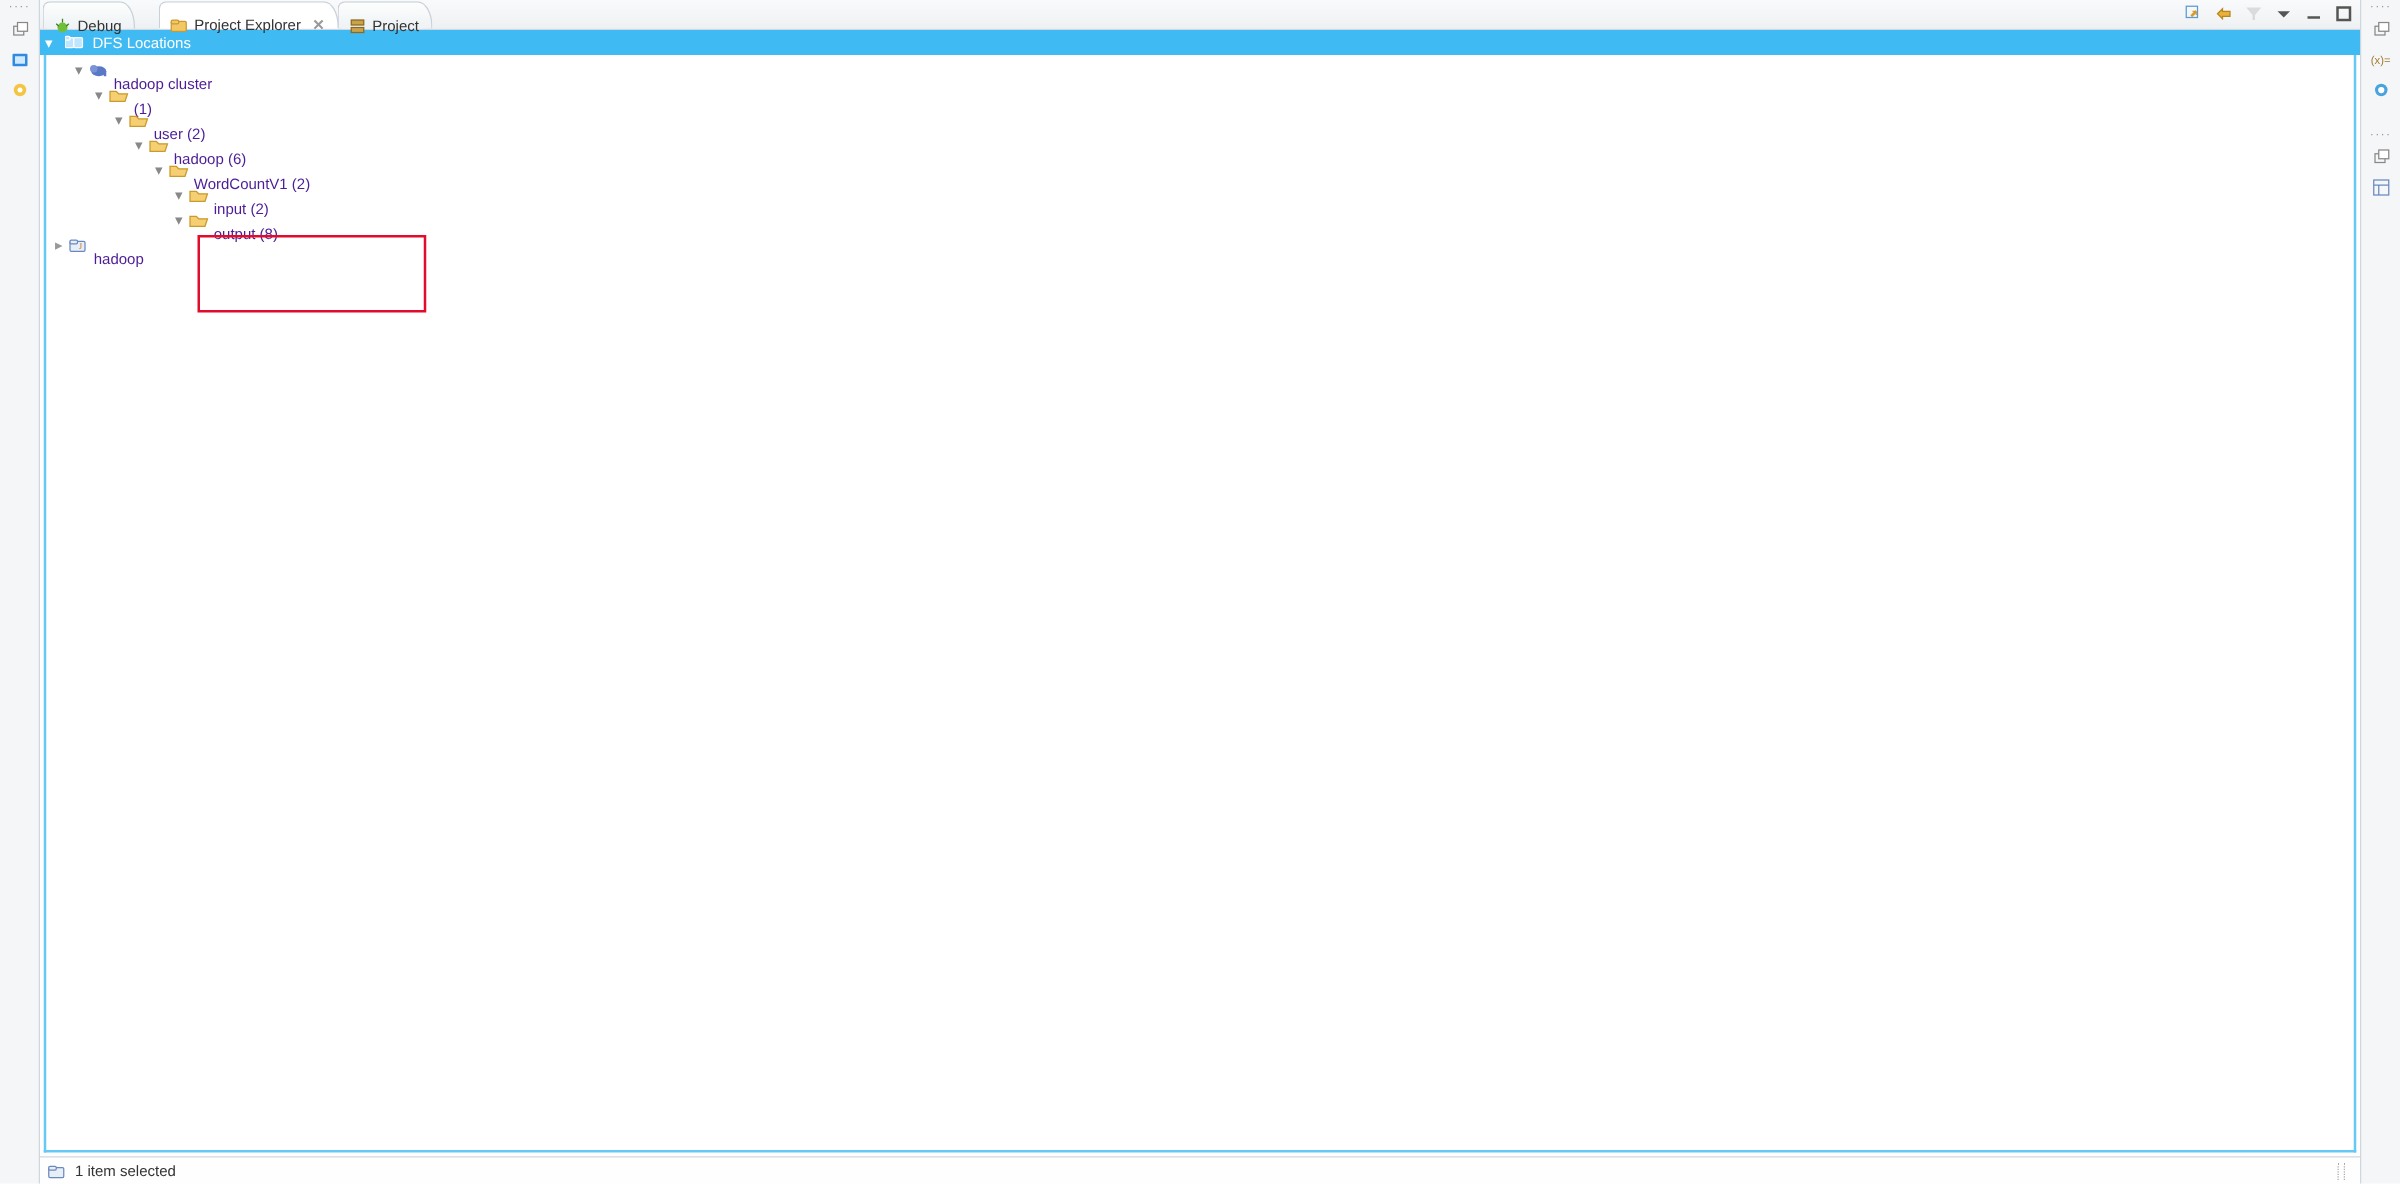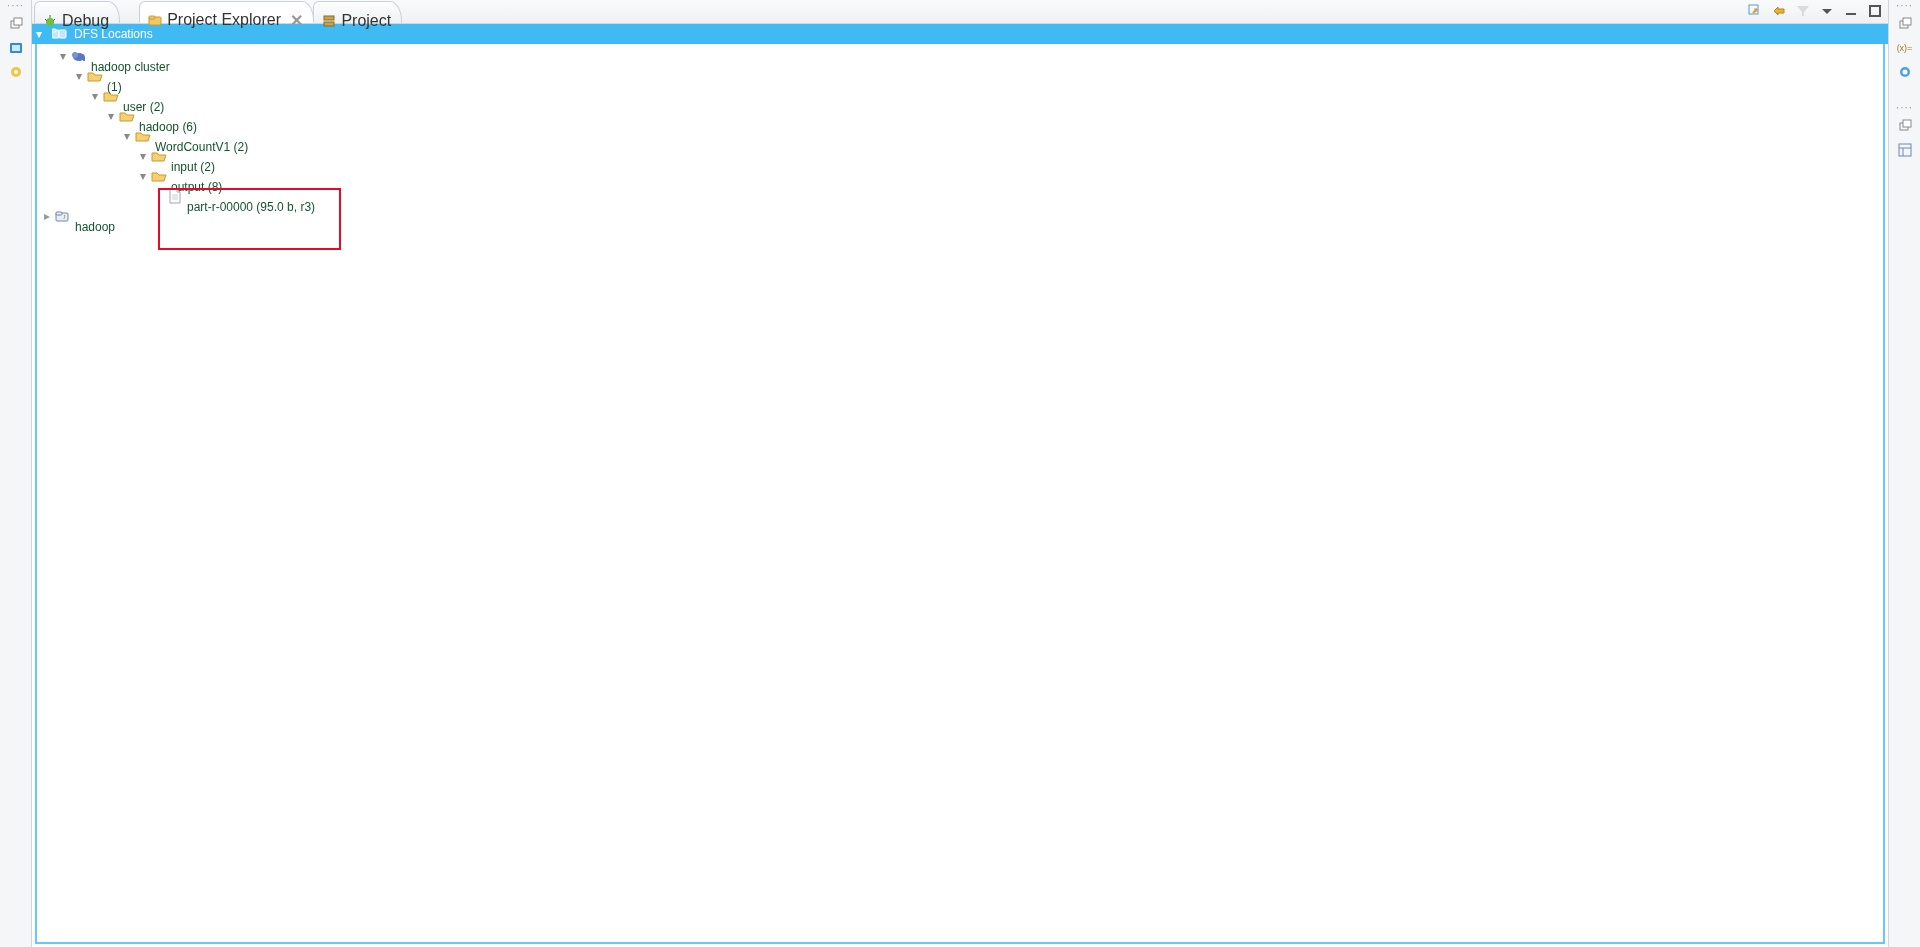--- a/index.html
+++ b/index.html
@@ -27,21 +27,21 @@
     height: 24px; display: flex; align-items: flex-end;
     border-bottom: 1px solid #d0d7de;
     background: linear-gradient(#f9fafb, #eef1f3);
     padding-left: 2px; position: relative;
   }
   .tab {
     height: 22px; display: flex; align-items: center; padding: 16px 10px 0 8px;
     border: 1px solid #c8d0d8; border-bottom: none;
     margin-right: -1px; border-radius: 6px 12px 0 0 / 6px 20px 0 0;
     background: linear-gradient(#fdfefe, #eef2f4);
-    font-size: 16px; color: #333; cursor: default; gap: 5px;
+    font-size: 12px; color: #333; cursor: default; gap: 5px;
   }
   .tab.active { background: #fff; border-bottom: 1px solid #fff; position: relative; z-index: 2; margin-left: 20px; }
   .tab .tab-ico { width: 14px; height: 14px; display:inline-flex; align-items:center; justify-content:center; }
   .tab .close { color:#999; font-weight:bold; margin-left:4px; }
   .tabstrip-right { position:absolute; right:4px; top:2px; display:flex; align-items:center; gap:6px; }
   .tool-btn { width:18px; height:18px; display:flex; align-items:center; justify-content:center; }
 
   
   .view-header {
     height: 20px; background: #3fbaf3; color: #fff; display:flex; align-items:center;
@@ -56,21 +56,21 @@
     background:#fff; overflow:auto; position:relative; padding-top:2px;
   }
 
   
   .tree { list-style:none; margin:0; padding:0; }
   .tree li { white-space:nowrap; }
   .row { display:flex; align-items:center; height:20px; padding-left:4px; }
   .twisty-t { width:12px; display:inline-flex; justify-content:center; color:#888; cursor:default; }
   .twisty-t.empty { visibility:hidden; }
   .node-ico { width:16px; height:16px; display:inline-flex; align-items:center; justify-content:center; margin:0 4px 0 2px; }
-  .node-label { color:#14532d;margin-top:22px; }
+  .node-label { color:#4c1d95;margin-top:22px; }
 
   
   .ind { display:inline-block; }
 
   
   .hl-box { position:absolute; border:2px solid #e30b2c; pointer-events:none; }
 
   
   .statusbar {
     height: 22px; border-top: 1px solid #d0d7de;
@@ -287,56 +287,51 @@
               <span class="node-ico">
                 <svg width="16" height="14">
                     <path d="M1 4 L6 4 L8 6 L15 6 L13 12 L1 12 Z" fill="#f5cf72" stroke="#c99a2e"></path>
                   </svg>
               </span>
               <span class="node-label">output (8)</span>
             </div>
           </li>
 
 
-          <li>
-            <div class="row">
-              <span class="ind" style="width:112px"></span>
-              <span class="twisty-t empty">▾</span>
-              <span class="node-ico">
-                <svg width="14" height="16">
-                    <path d="M2 1 L9 1 L12 4 L12 15 L2 15 Z" fill="#fff" stroke="#9aa6b2"></path>
-                    <path d="M9 1 L9 4 L12 4" fill="none" stroke="#9aa6b2"></path>
-                    <line x1="4" y1="7" x2="10" y2="7" stroke="#c8d0d8"></line>
-                    <line x1="4" y1="9" x2="10" y2="9" stroke="#c8d0d8"></line>
-                    <line x1="4" y1="11" x2="10" y2="11" stroke="#c8d0d8"></line>
-                  </svg>
-              </span>
-              <span class="node-label">part-r-00000 (95.0 b, r3)</span>
-            </div>
-          </li>
 
           <li>
             <div class="row">
               <span class="ind" style="width:0px"></span>
               <span class="twisty-t" style="color:#999">▸</span>
               <span class="node-ico">
                 <svg width="16" height="14">
                     <rect x="1" y="4" width="12" height="8" rx="1" fill="#e8eef6" stroke="#6a88c0"></rect>
                     <rect x="1" y="3" width="6" height="3" rx="1" fill="#e8eef6" stroke="#6a88c0"></rect>
                     <text x="8" y="10" font-size="7" fill="#c97a2a" font-family="serif">J</text>
                   </svg>
               </span>
               <span class="node-label">hadoop</span>
             </div>
           </li>
 
         </ul>
       </div>
     </div>
 
+    <div class="statusbar">
+      <span style="display:inline-flex">
+        <svg width="16" height="14">
+            <rect x="1" y="4" width="12" height="8" rx="1" fill="#e8eef6" stroke="#6a88c0"></rect>
+            <rect x="1" y="3" width="6" height="3" rx="1" fill="#e8eef6" stroke="#6a88c0"></rect>
+          </svg>
+      </span>
+      <span>1 item selected</span>
+      <span class="sep"></span>
+      <span class="grabber"></span>
+    </div>
   </div>
 
   <div class="vbar-right">
     <div class="vbar-dots">····</div>
     <div class="vbar-ico">
       <svg width="14" height="14">
           <rect x="2" y="4" width="8" height="7" fill="none" stroke="#888"></rect>
           <rect x="5" y="1" width="8" height="7" fill="#fff" stroke="#888"></rect>
         </svg>
     </div>

